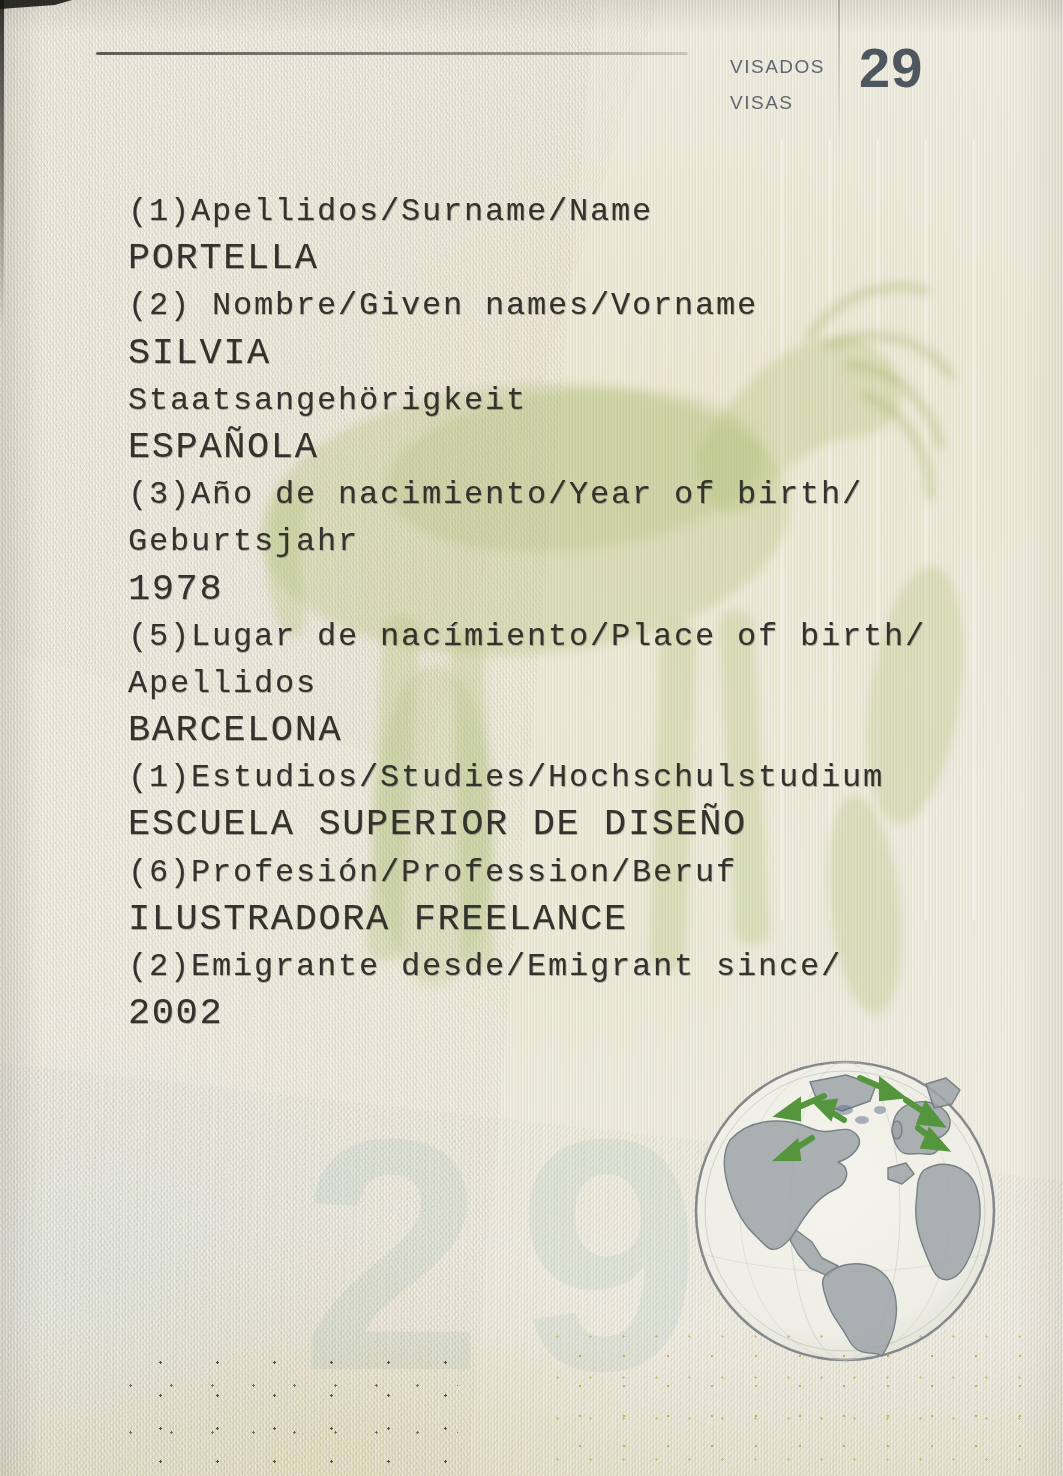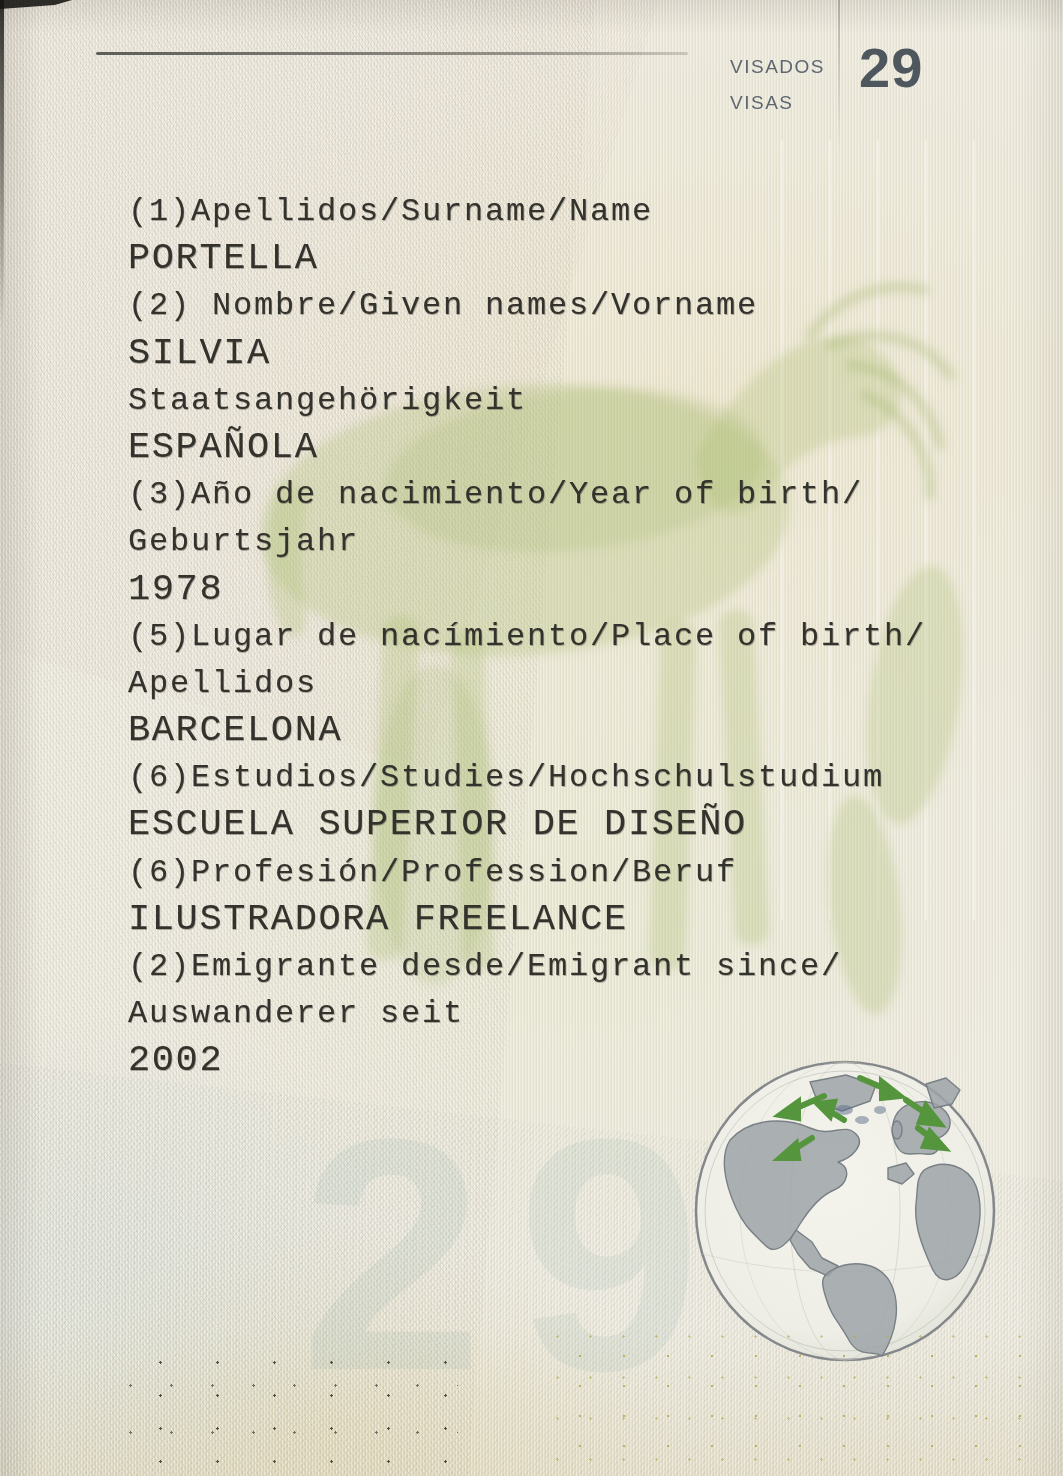--- a/index.html
+++ b/index.html
@@ -164,22 +164,21 @@
     <div class="t l">(2) Nombre/Given names/Vorname</div>
     <div class="t v">SILVIA</div>
     <div class="t l">Staatsangehörigkeit</div>
     <div class="t v">ESPAÑOLA</div>
     <div class="t l">(3)Año de nacimiento/Year of birth/</div>
     <div class="t l">Geburtsjahr</div>
     <div class="t v">1978</div>
     <div class="t l">(5)Lugar de nacímiento/Place of birth/</div>
     <div class="t l">Apellidos</div>
     <div class="t v">BARCELONA</div>
-    <div class="t l">(6)Estudios/Studies/Hochschulstudium</div>
+    <div class="t l">(1)Estudios/Studies/Hochschulstudium</div>
     <div class="t v">ESCUELA SUPERIOR DE DISEÑO</div>
     <div class="t l">(6)Profesión/Profession/Beruf</div>
     <div class="t v">ILUSTRADORA FREELANCE</div>
     <div class="t l">(2)Emigrante desde/Emigrant since/</div>
-    <div class="t l">Auswanderer seit</div>
     <div class="t v">2002</div>
   </div>
 
 </div>
 
 </body></html>

